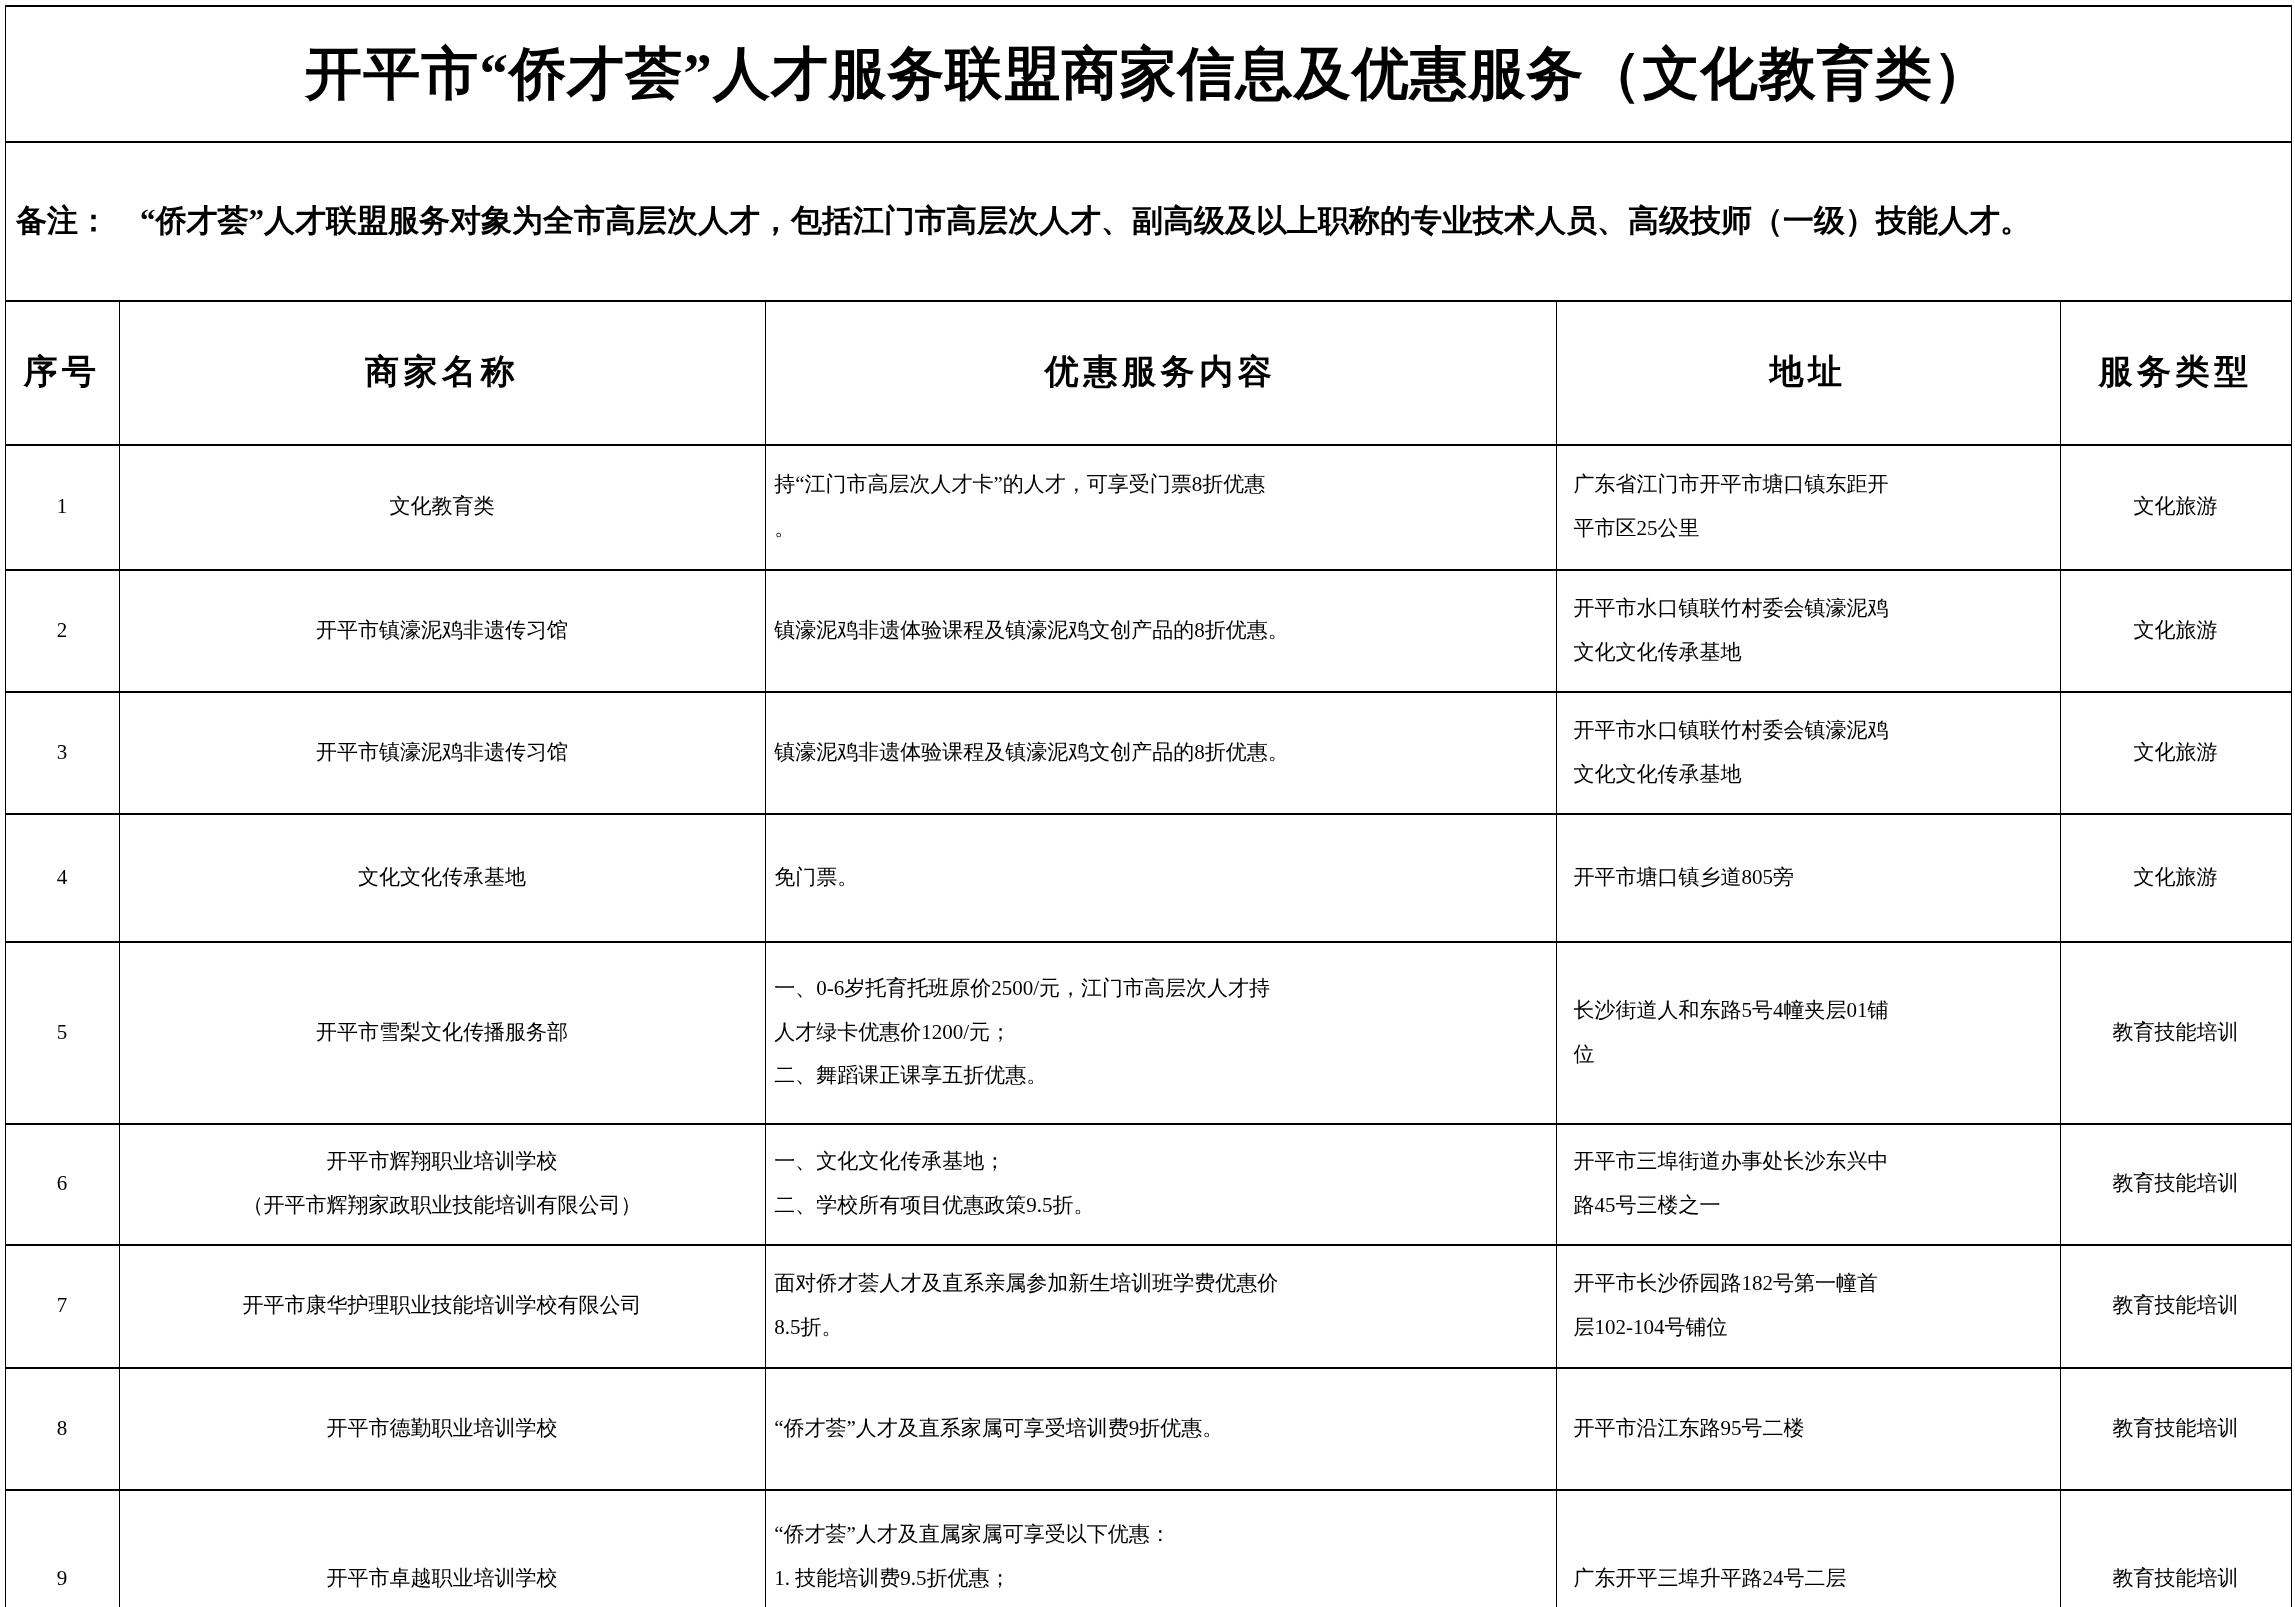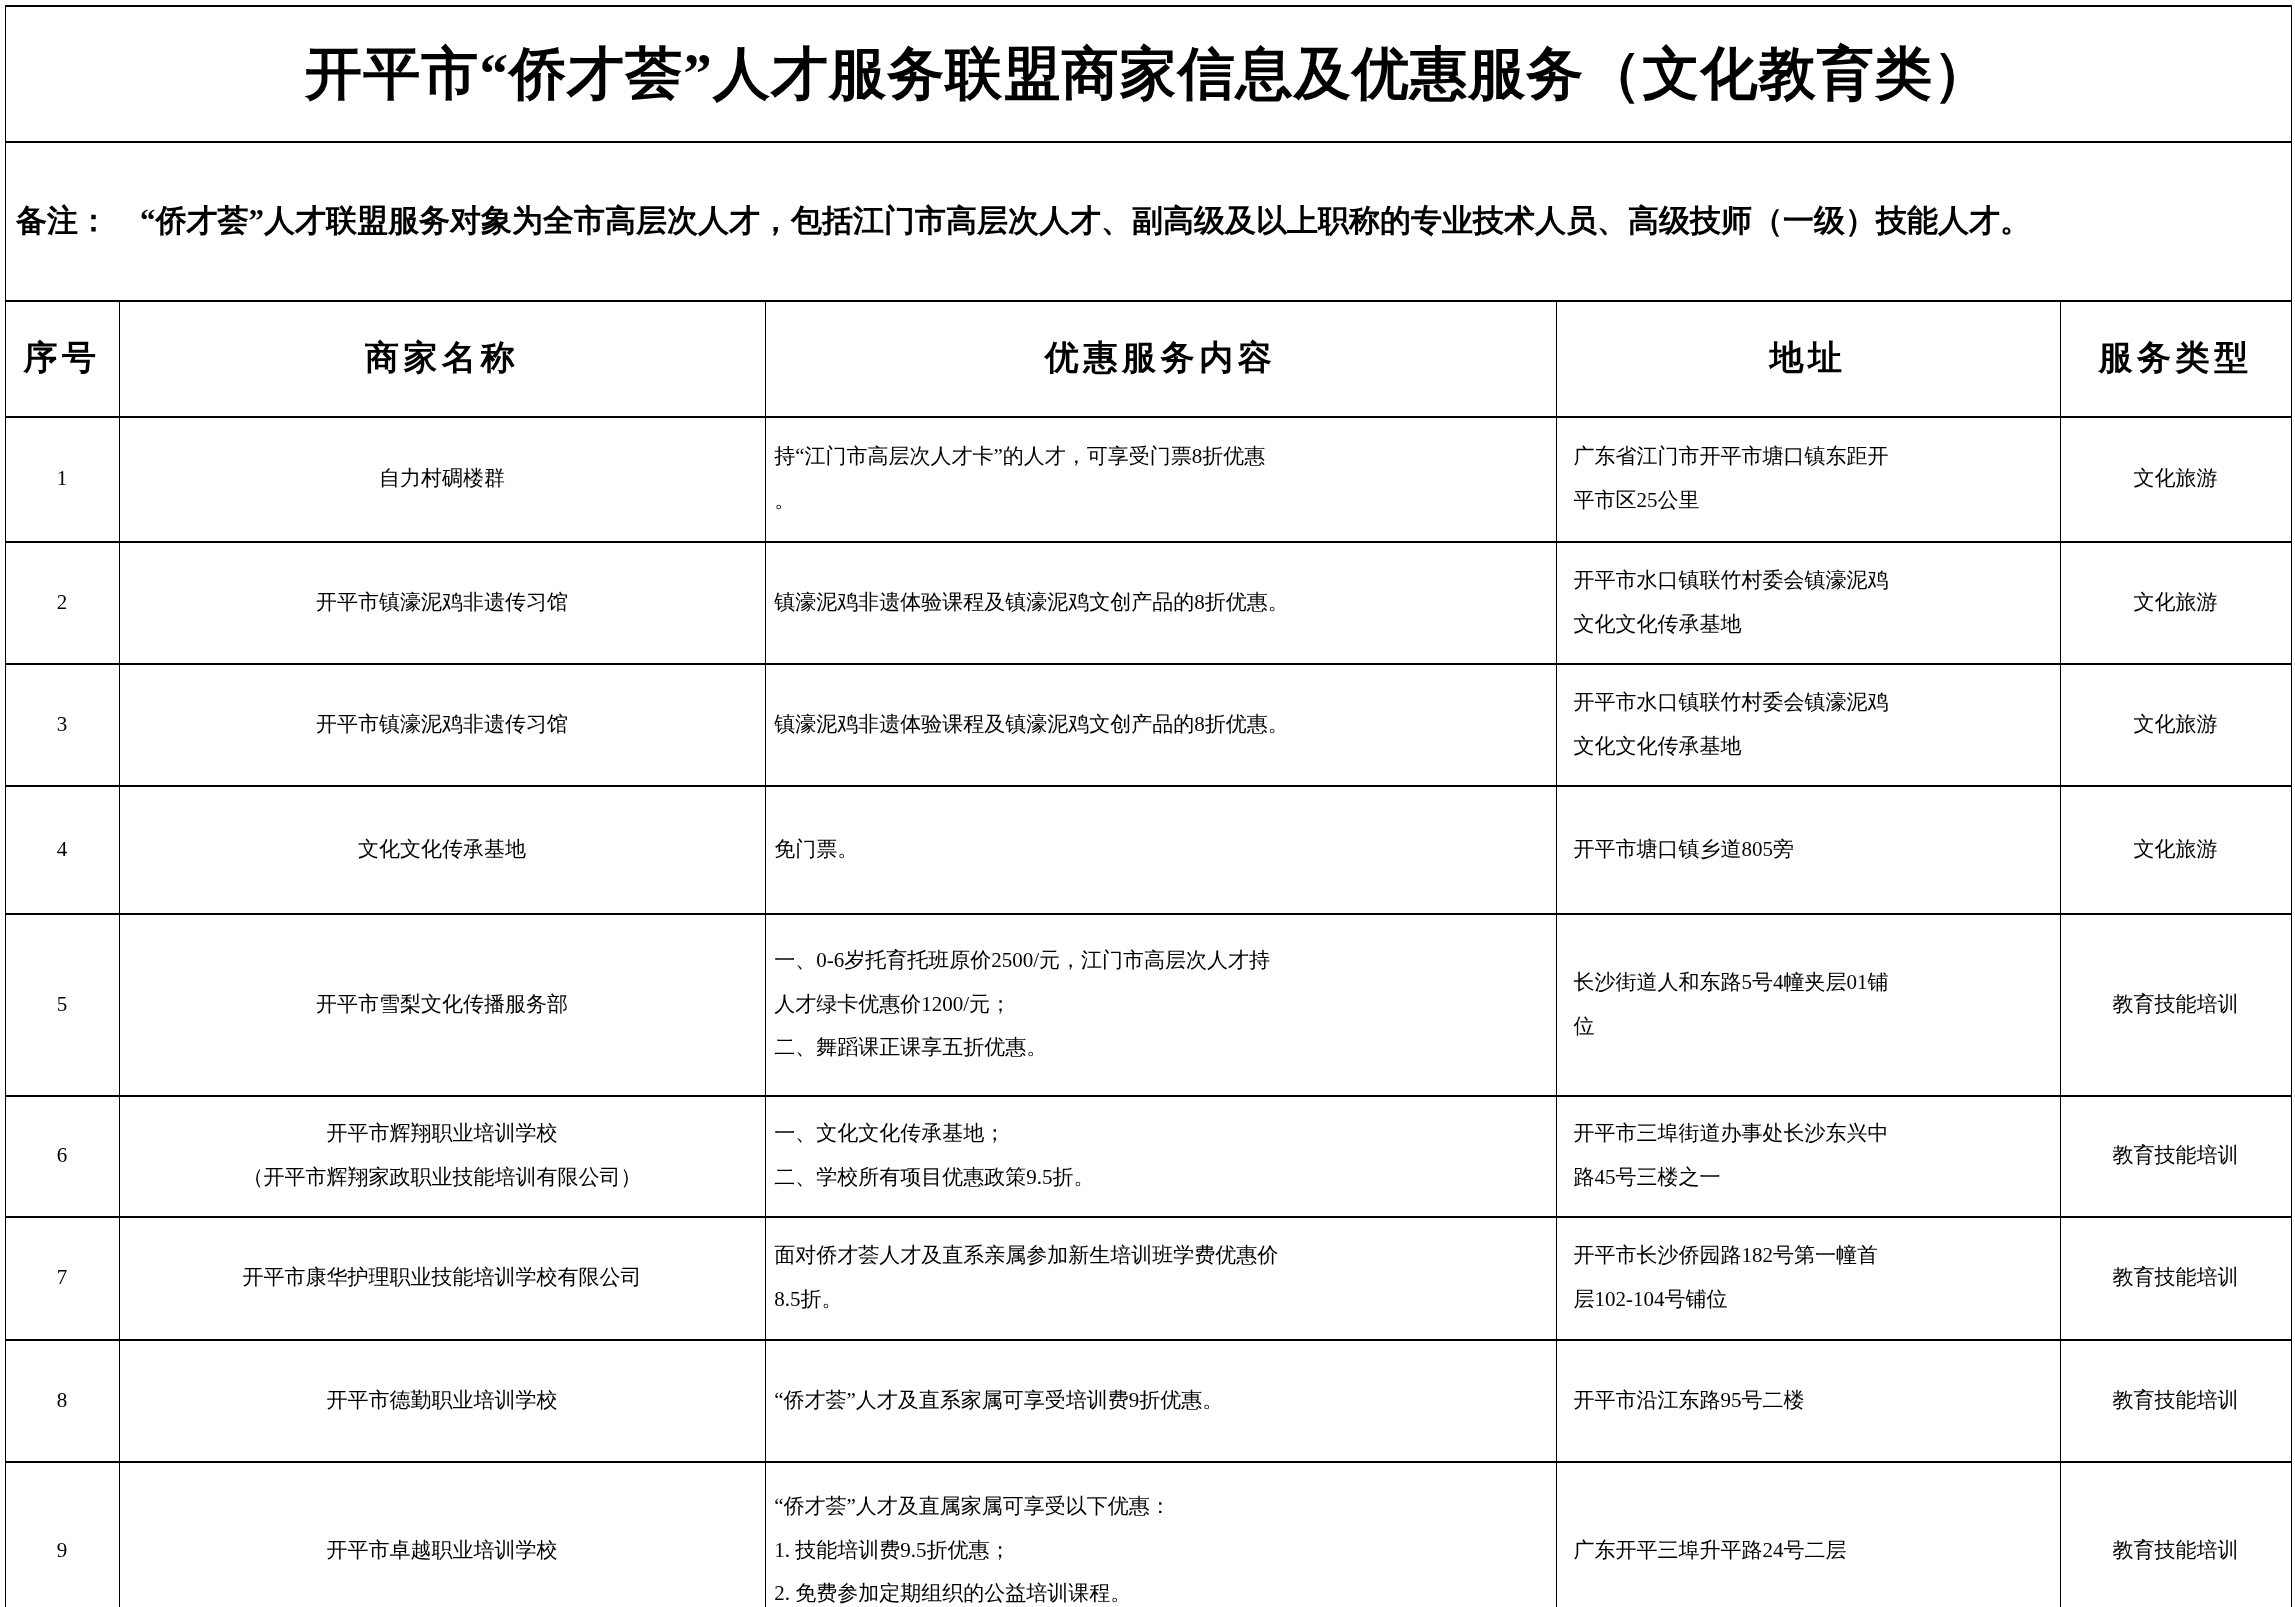--- a/index.html
+++ b/index.html
@@ -73,31 +73,31 @@
 
     <tbody>
         <tr style="height:136px">
       <td class="title-cell" colspan="5">开平市“侨才荟”人才服务联盟商家信息及优惠服务（文化教育类）</td>
     </tr>
 
     <tr style="height:159px">
       <td class="note-cell" colspan="5">备注：　“侨才荟”人才联盟服务对象为全市高层次人才，包括江门市高层次人才、副高级及以上职称的专业技术人员、高级技师（一级）技能人才。</td>
     </tr>
 
-    <tr style="height:116px">
+    <tr style="height:144px">
       <th>序号</th>
       <th>商家名称</th>
       <th>优惠服务内容</th>
       <th>地址</th>
       <th>服务类型</th>
     </tr>
 
     <tr style="height:125px">
       <td class="cell col-no">1</td>
-      <td class="cell col-name">自力村碉楼群</td>
+      <td class="cell col-name">文化教育类</td>
       <td class="cell col-service">持“江门市高层次人才卡”的人才，可享受门票8折优惠
 。</td>
       <td class="cell col-addr">广东省江门市开平市塘口镇东距开
 平市区25公里</td>
       <td class="cell col-type">文化旅游</td>
     </tr>
 
     <tr style="height:122px">
       <td class="cell col-no">2</td>
       <td class="cell col-name">开平市镇濠泥鸡非遗传习馆</td>

